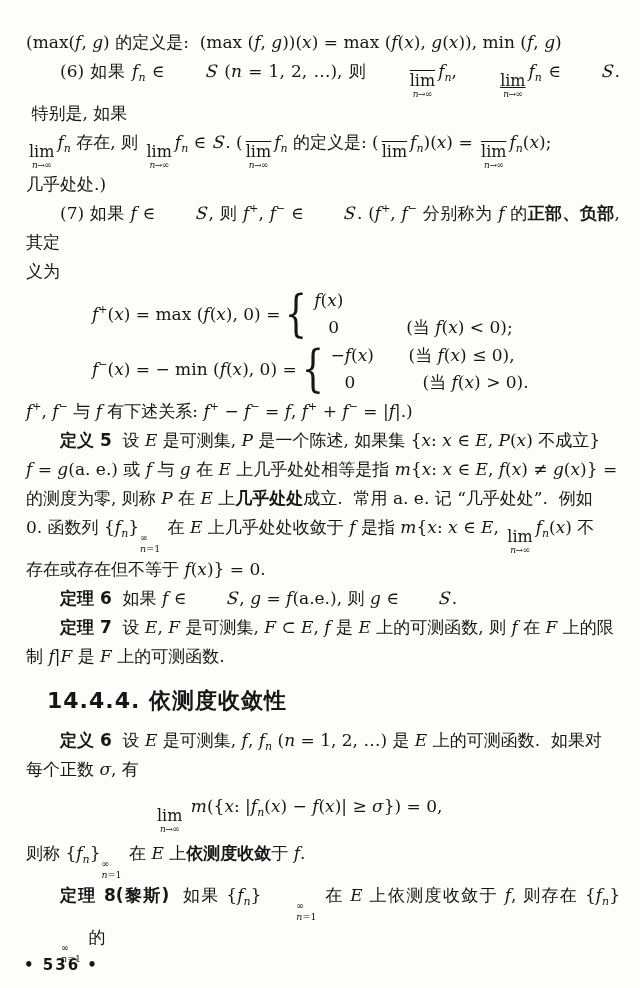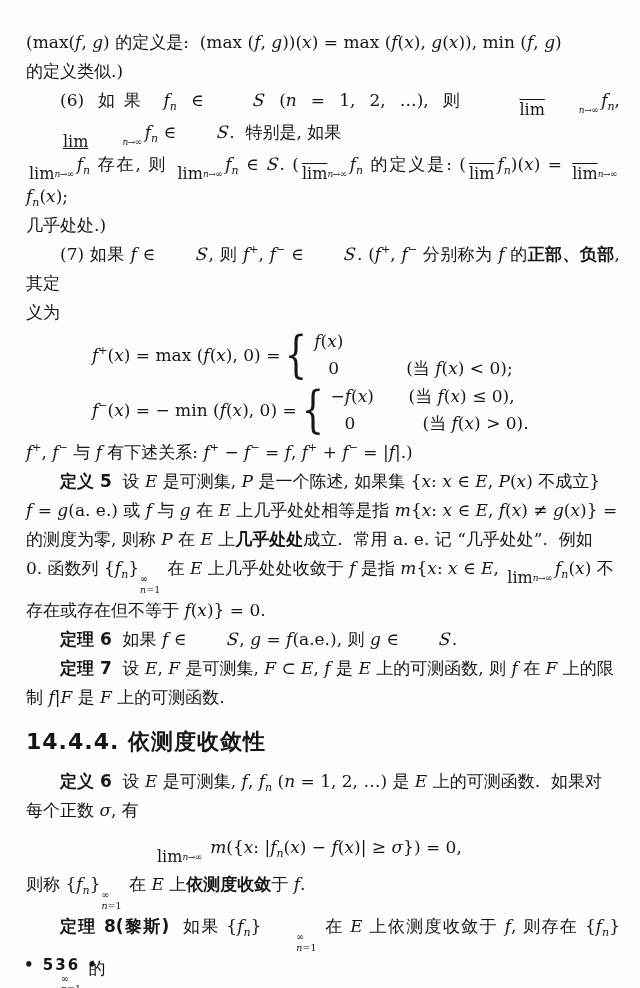--- a/index.html
+++ b/index.html
@@ -18,21 +18,21 @@
     text-align:justify;
   }
   .line { min-height:29px; }
   .ind { text-indent:34px; }
   b { font-family:"DejaVu Sans","Liberation Sans",sans-serif; font-weight:bold; }
   i { font-family:"DejaVu Serif","Liberation Serif",serif; }
   .scr { display:inline-block; font-style:italic; transform:skewX(-6deg); padding:0 1px; }
   sup, sub { font-size:11px; line-height:0; }
   
   .limu {
-    display:inline-flex; flex-direction:row; align-items:center;
+    display:inline-flex; flex-direction:column; align-items:center;
     vertical-align:-9px; line-height:1; margin:0 3px;
   }
   .limu .lt { font-size:16px; }
   .limu .lb { font-size:9px; margin-top:1px; letter-spacing:-0.5px; }
   .ol { text-decoration:overline; }
   .ul { text-decoration:underline; }
   
   .ss {
     display:inline-flex; flex-direction:column; align-items:flex-start;
     font-size:9.5px; line-height:1.15; vertical-align:-8px; margin:0 2px 0 1px;
@@ -44,35 +44,34 @@
   .cases { display:inline-flex; flex-direction:column; margin-left:2px; }
   .crow { display:flex; line-height:27px; }
   .cv { min-width:78px; }
   .ct { padding-left:14px; }
   .center-f { margin:5px 0 5px 128px; line-height:34px; }
   
   .heading {
     font-family:"DejaVu Sans","Liberation Sans",sans-serif;
     font-weight:bold; font-size:22px;
     padding:16px 0 10px 0; line-height:28px;
-    text-indent:0; letter-spacing:1px;
+    text-indent:0; letter-spacing:1px;margin-left:21px;
   }
   .pagenum {
     position:absolute; left:24px; bottom:14px;
     font-family:"DejaVu Sans","Liberation Sans",sans-serif;
     font-weight:bold; font-size:15px; letter-spacing:2px;
   }
 </style>
 </head>
 <body>
 
 <div class="page">
   <div class="content">
       <div class="line">(max(<i>f</i>, <i>g</i>) 的定义是: &nbsp;(max (<i>f</i>, <i>g</i>))(<i>x</i>) = max (<i>f</i>(<i>x</i>), <i>g</i>(<i>x</i>)), min (<i>f</i>, <i>g</i>)</div>
-      <div class="line">的定义类似.)</div>
       <div class="line ind">(6) 如果 <i>f</i><sub><i>n</i></sub> ∈ <i class="scr">S</i> (<i>n</i> = 1, 2, …), 则 <span class="limu">
           <span class="lt ol">lim</span>
           <span class="lb"><i>n</i>→∞</span>
         </span><i>f</i><sub><i>n</i></sub>, <span class="limu">
           <span class="lt ul">lim</span>
           <span class="lb"><i>n</i>→∞</span>
         </span><i>f</i><sub><i>n</i></sub> ∈ <i class="scr">S</i>. &nbsp;特别是, 如果</div>
       <div class="line"><span class="limu">
           <span class="lt">lim</span>
           <span class="lb"><i>n</i>→∞</span>

